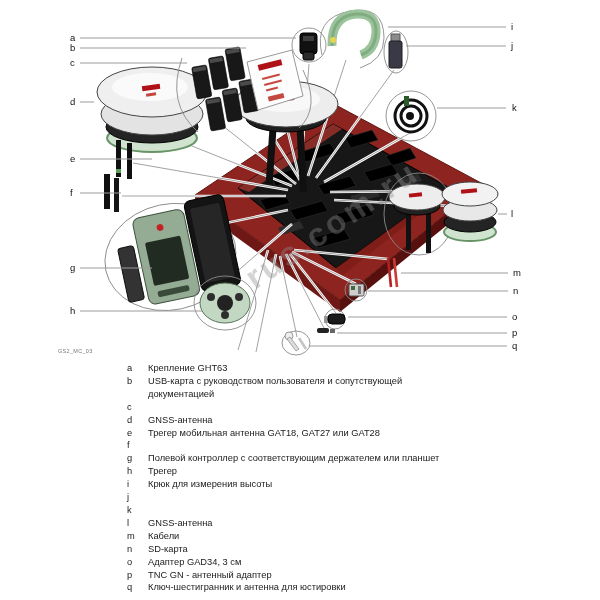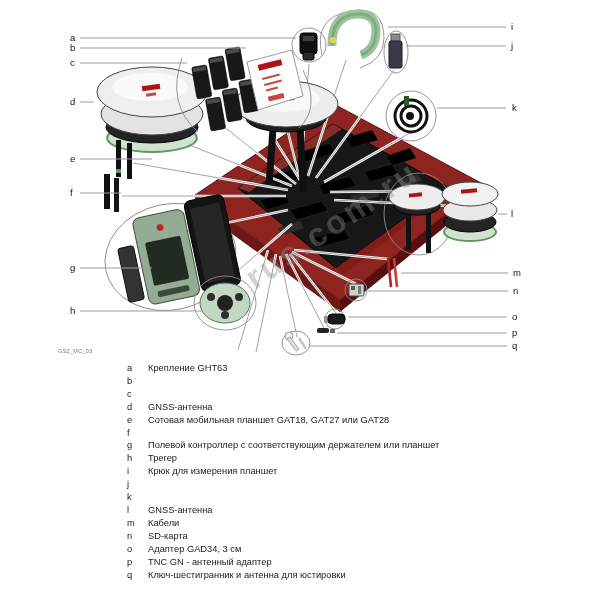--- a/index.html
+++ b/index.html
@@ -302,46 +302,47 @@
     <text class="figure-id" x="58" y="353">GS2_MC_03</text>
   </svg>
 
   <div class="legend">
     <div class="legend-row">
         <span class="legend-key">a</span>
         <span class="legend-label">Крепление GHT63</span>
       </div>
     <div class="legend-row">
         <span class="legend-key">b</span>
+        <span class="legend-label">USB-карта с руководством пользователя и сопутствующей документацией</span>
       </div>
     <div class="legend-row">
         <span class="legend-key">c</span>
       </div>
     <div class="legend-row">
         <span class="legend-key">d</span>
         <span class="legend-label">GNSS-антенна</span>
       </div>
     <div class="legend-row">
         <span class="legend-key">e</span>
-        <span class="legend-label">Сотовая мобильная планшет GAT18, GAT27 или GAT28</span>
+        <span class="legend-label">Трегер мобильная антенна GAT18, GAT27 или GAT28</span>
       </div>
     <div class="legend-row">
         <span class="legend-key">f</span>
       </div>
     <div class="legend-row">
         <span class="legend-key">g</span>
         <span class="legend-label">Полевой контроллер с соответствующим держателем или планшет</span>
       </div>
     <div class="legend-row">
         <span class="legend-key">h</span>
         <span class="legend-label">Трегер</span>
       </div>
     <div class="legend-row">
         <span class="legend-key">i</span>
-        <span class="legend-label">Крюк для измерения планшет</span>
+        <span class="legend-label">Крюк для измерения высоты</span>
       </div>
     <div class="legend-row">
         <span class="legend-key">j</span>
       </div>
     <div class="legend-row">
         <span class="legend-key">k</span>
       </div>
     <div class="legend-row">
         <span class="legend-key">l</span>
         <span class="legend-label">GNSS-антенна</span>

